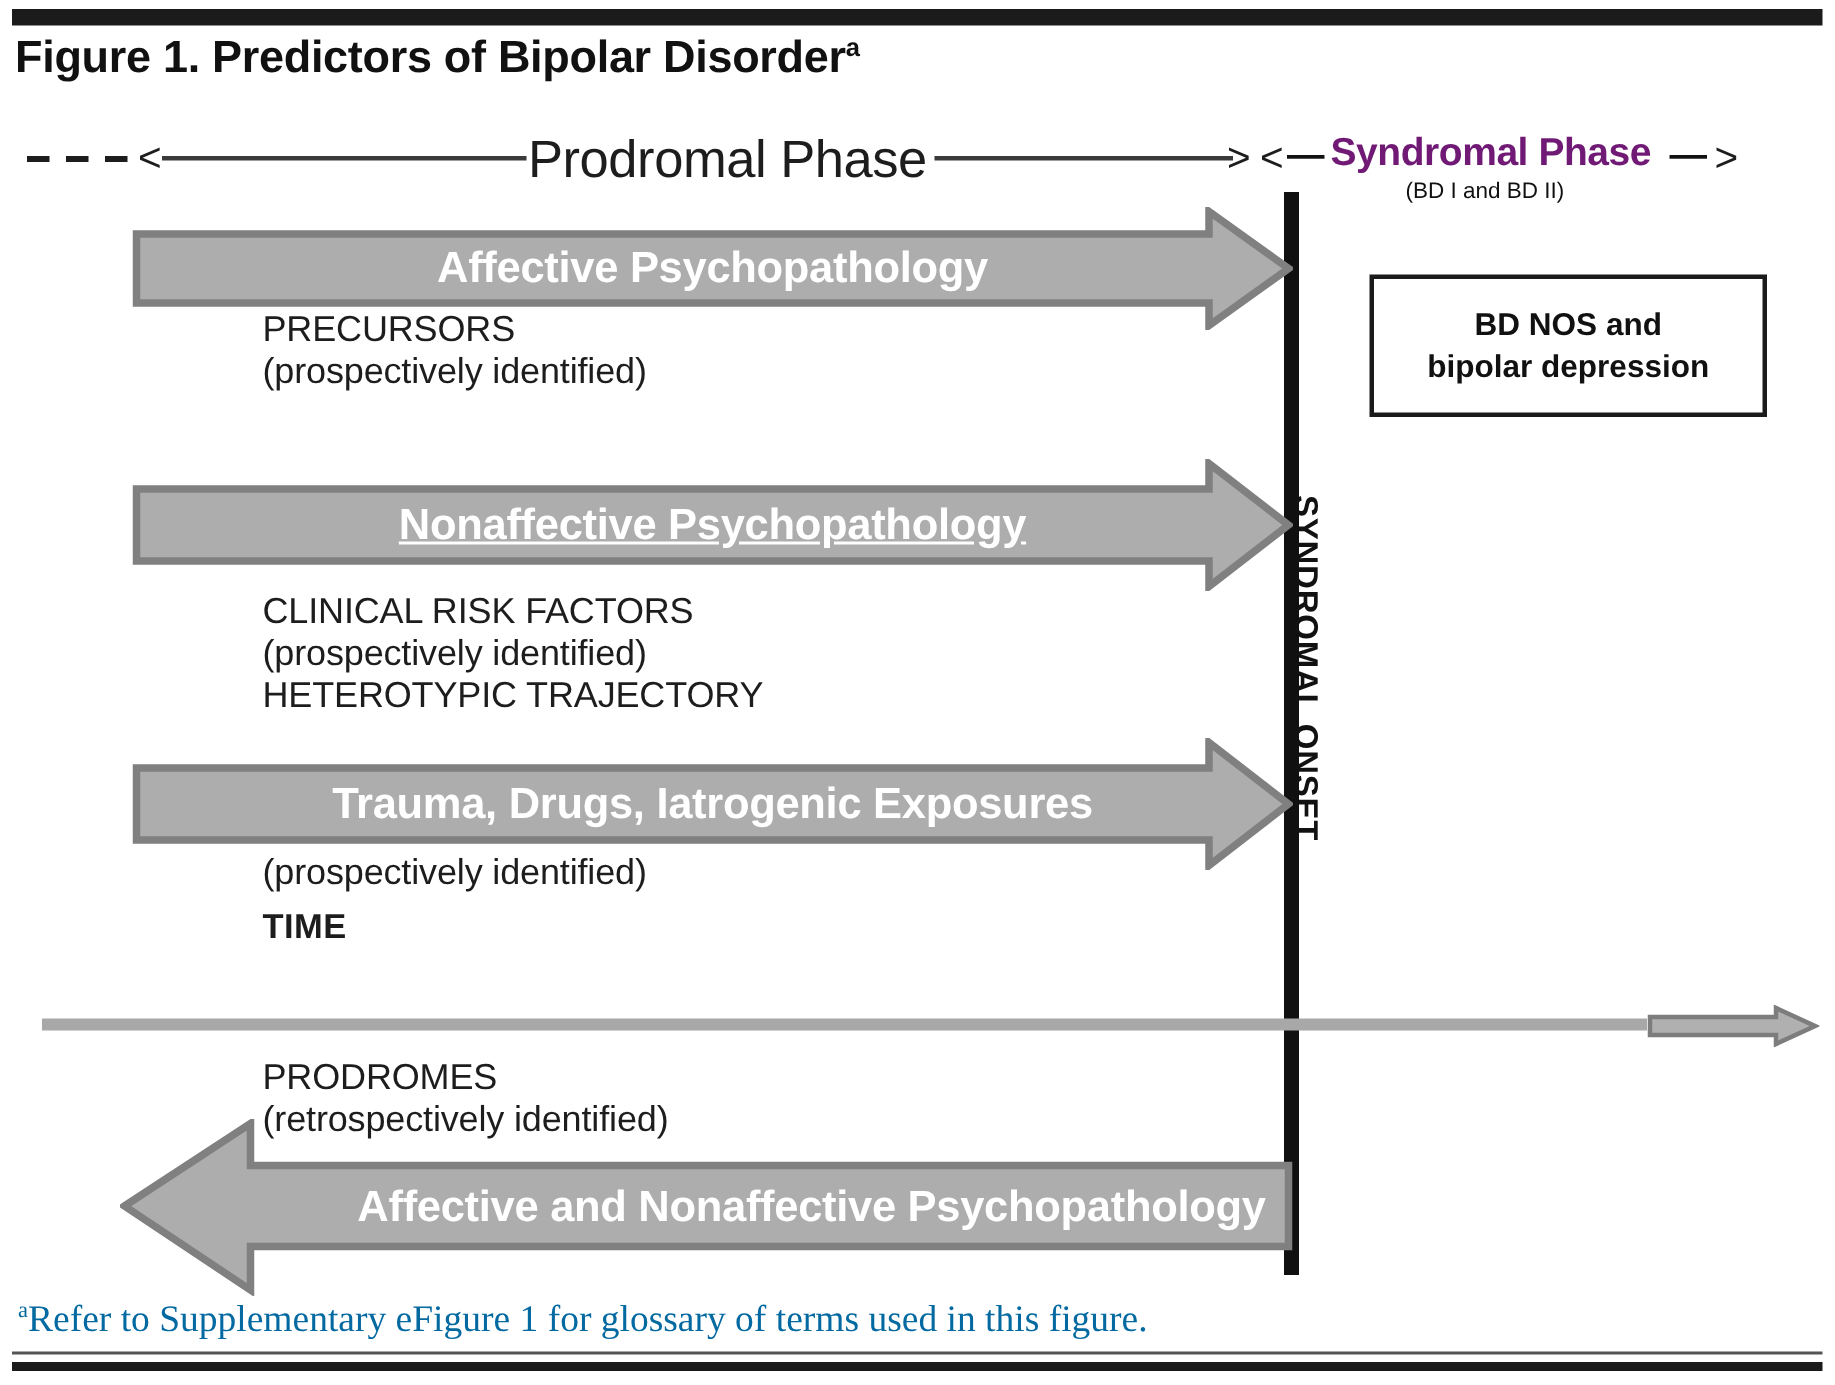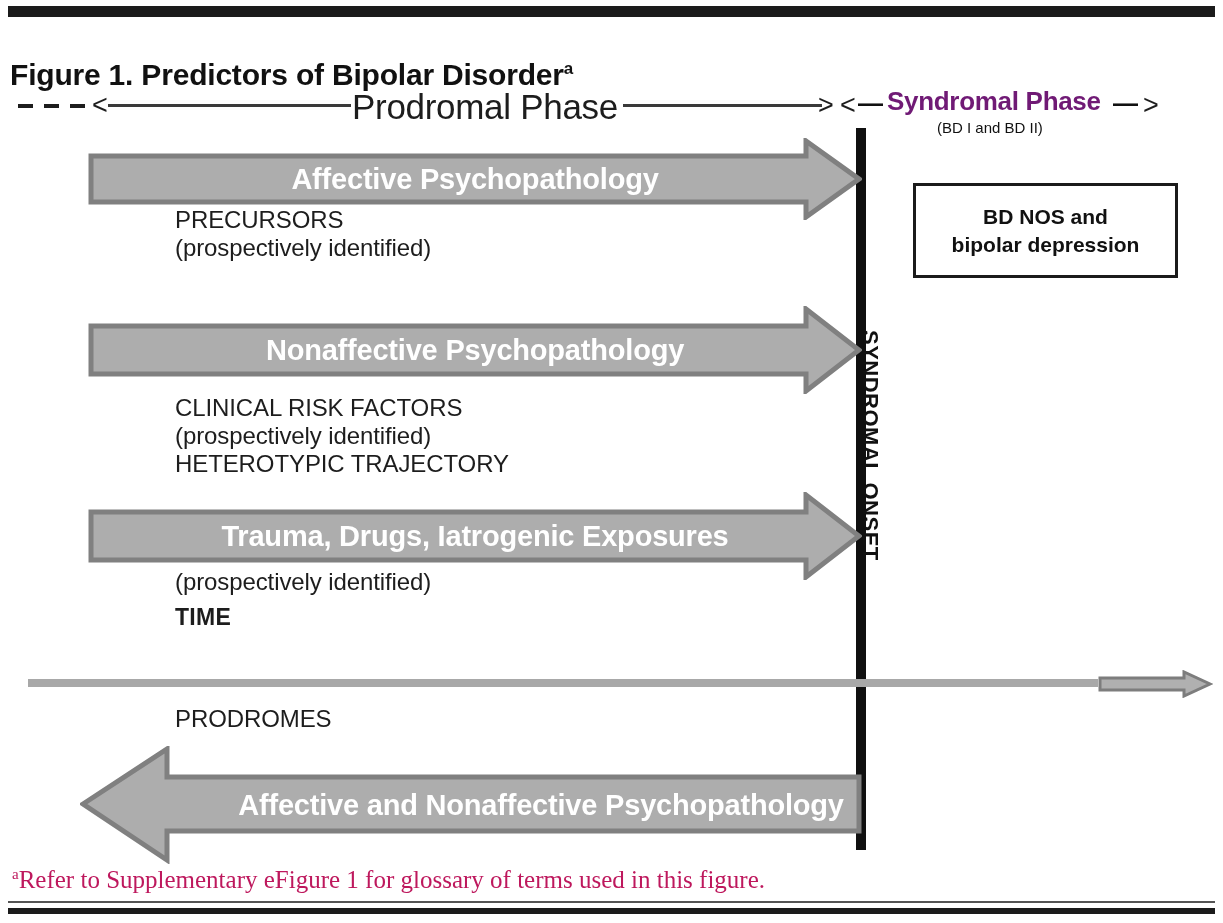--- a/index.html
+++ b/index.html
@@ -19,21 +19,21 @@
   }
   .footnote-hair{
     position:absolute;left:8px;top:901px;width:1207px;height:2px;
     background:#555;
   }
 
   
   .fig-title{
     position:absolute;left:10px;top:22px;
     font-size:30px;font-weight:bold;letter-spacing:-0.2px;
-    color:#111;white-space:nowrap;margin-top:36px;
+    color:#111;white-space:nowrap;
   }
   .fig-title sup{font-size:17px;vertical-align:super;font-weight:bold;}
 
   
   .phase-row{position:absolute;left:0;top:86px;width:1223px;height:46px;}
 
   .dashes{position:absolute;left:18px;top:18px;width:70px;height:4px;}
   .dashes i{
     position:absolute;top:0;width:15px;height:4px;background:#1d1d1d;display:block;
   }
@@ -86,40 +86,40 @@
   
   .gar{position:absolute;}
   .gar svg{display:block;}
   .gar .glabel{
     position:absolute;left:0;top:0;width:100%;height:100%;
     display:flex;align-items:center;justify-content:center;
     color:#ffffff;font-weight:bold;font-size:29px;letter-spacing:-0.2px;
     pointer-events:none;white-space:nowrap;
   }
   .gar.a1 .glabel{padding-right:54px;}
-  .gar.a2 .glabel{padding-right:54px;}
+  .gar.a2 .glabel{padding-right:54px;text-decoration:underline;}
   .gar.a3 .glabel{padding-right:54px;}
   .gar.rev .glabel{padding-left:70px;}
 
   
   .cap{
     position:absolute;text-align:left;font-size:24px;color:#1d1d1d;
     line-height:1.17;white-space:nowrap;letter-spacing:-0.1px;
   }
   .cap .b{font-weight:bold;font-size:23px;letter-spacing:0.3px;}
 
   
   .time-axis{
     position:absolute;left:28px;top:679px;width:1070px;height:8px;background:#a8a8a8;
   }
   .time-arrow{position:absolute;left:1098px;top:670px;}
 
   
   .footnote{
-    position:absolute;left:12px;top:866px;font-size:25px;color:#be185d;
+    position:absolute;left:12px;top:866px;font-size:25px;color:#0369a1;
     font-family:"Liberation Serif", serif;white-space:nowrap;
   }
   .footnote sup{font-size:15px;vertical-align:super;}
 </style>
 </head>
 <body>
 
 <div class="top-rule"></div>
 
 <div class="fig-title">
@@ -200,20 +200,21 @@
 
 <div class="time-axis"></div>
 <div class="time-arrow">
   <svg width="115" height="28" viewBox="0 0 115 28">
     <polygon points="2,8 86,8 86,2 112,14 86,26 86,20 2,20" fill="#b0b0b0" stroke="#7d7d7d" stroke-width="3" stroke-linejoin="miter"></polygon>
   </svg>
 </div>
 
 <div class="cap" style="left:175px;top:705px;width:600px;">
   <div>PRODROMES</div>
+  <div>(retrospectively identified)</div>
 </div>
 
 <div class="gar rev" style="left:80px;top:746px;width:782px;height:118px;">
   <svg width="782" height="118" viewBox="0 0 782 118">
     <polygon points="3,58 87,3 87,31 779,31 779,85 87,85 87,114" fill="#adadad" stroke="#808080" stroke-width="5" stroke-linejoin="miter"></polygon>
   </svg>
   <div class="glabel" style="height:118px;">Affective and Nonaffective Psychopathology</div>
 </div>
 
 <div class="footnote-hair"></div>

